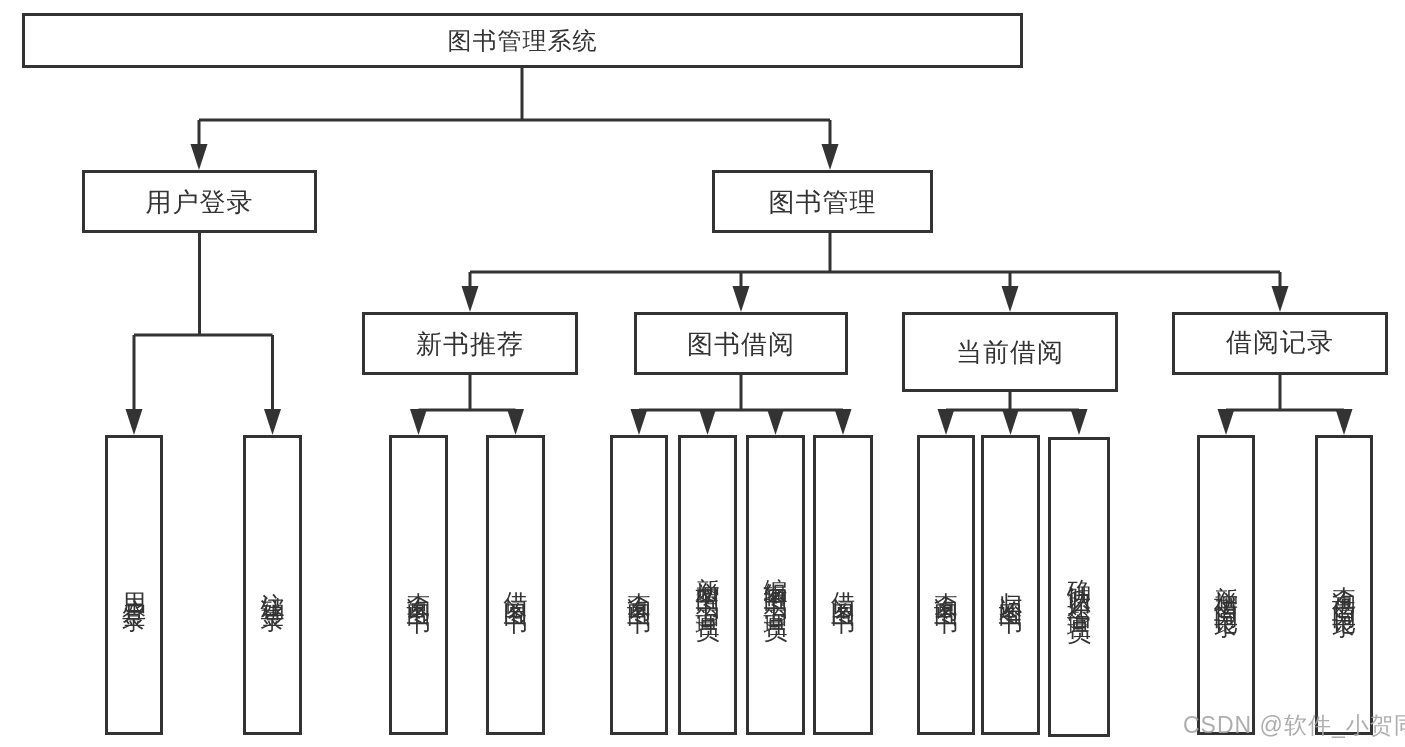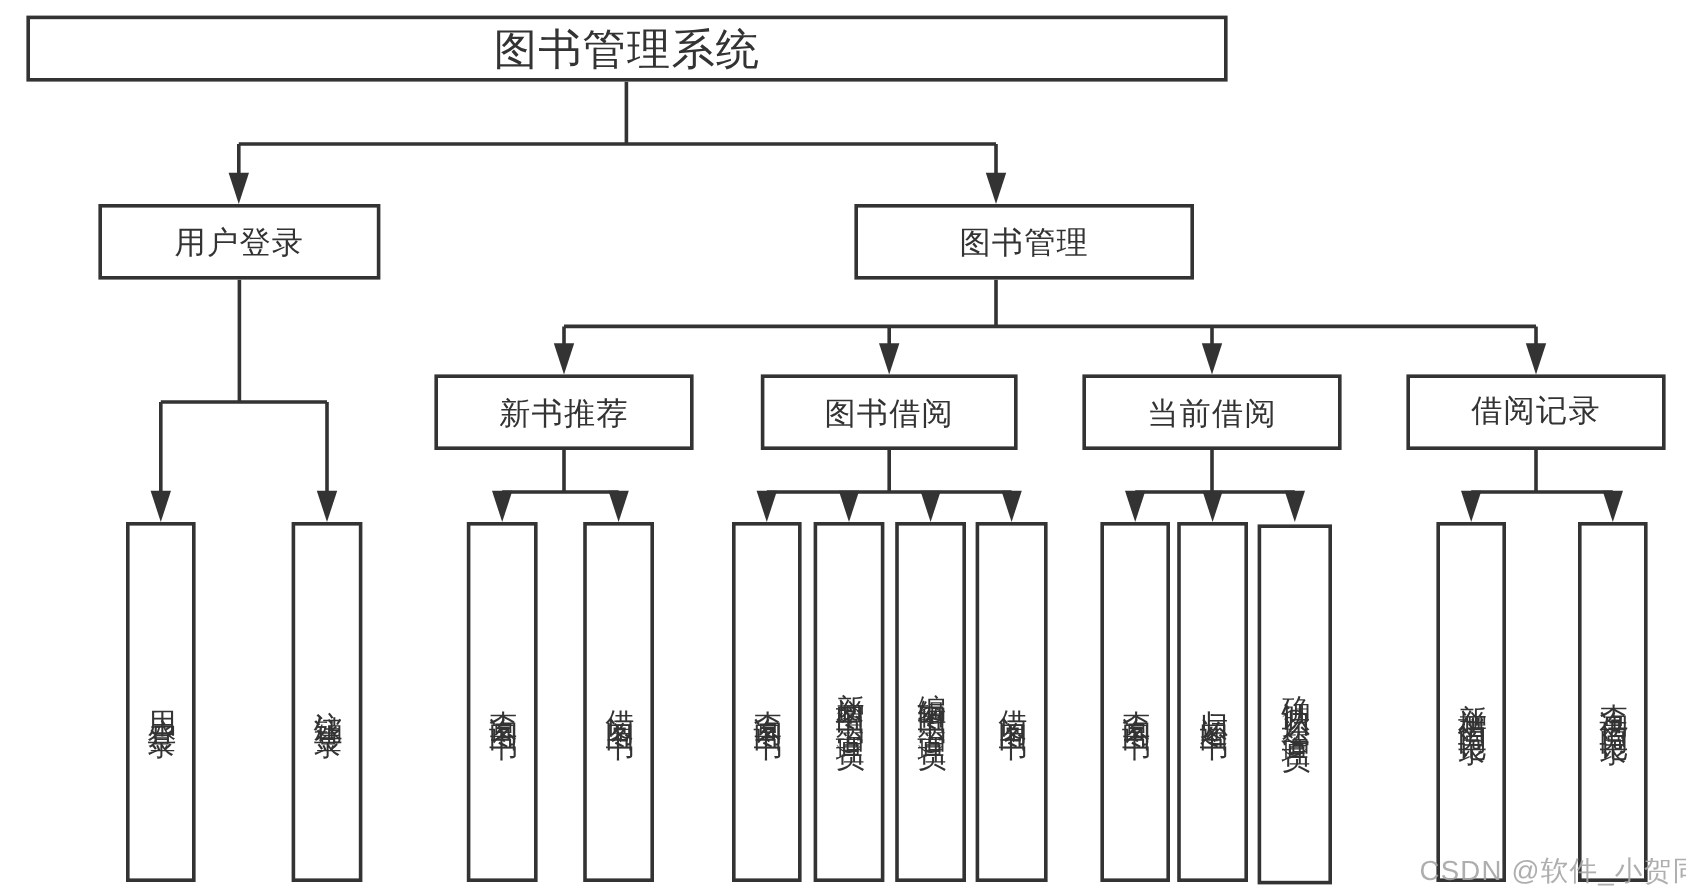--- a/index.html
+++ b/index.html
@@ -21,21 +21,21 @@
   .node {
     position: absolute;
     border: 3px solid #333333;
     background: #ffffff;
     display: flex;
     align-items: center;
     justify-content: center;
     color: #333333;
     z-index: 2;
   }
-  .lvl1 .lbl { font-size: 36px; letter-spacing: 1px; }
+  .lvl1 .lbl { font-size: 24px; letter-spacing: 1px; }
   .lvl2 .lbl, .lvl3 .lbl { font-size: 26px; letter-spacing: 1px; }
   .lbl { line-height: 1; white-space: nowrap; }
   .vleaf .lbl {
     writing-mode: vertical-rl;
     text-orientation: mixed;
     font-size: 24px;
     letter-spacing: 6px;
     line-height: 1;
   }
   .watermark {
@@ -97,31 +97,31 @@
     </g>
   </svg>
 
   <div class="node lvl1" style="left:22px; top:13px; width:1001px; height:55px;">
     <span class="lbl">图书管理系统</span>
   </div>
 
   <div class="node lvl2" style="left:82px; top:170px; width:235px; height:63px;">
     <span class="lbl">用户登录</span>
   </div>
-  <div class="node lvl2" style="left:712px; top:170px; width:283px; height:63px;">
+  <div class="node lvl2" style="left:712px; top:170px; width:221px; height:63px;">
     <span class="lbl">图书管理</span>
   </div>
 
   <div class="node lvl3" style="left:634px; top:312px; width:214px; height:63px;">
     <span class="lbl">图书借阅</span>
   </div>
   <div class="node lvl3" style="left:362px; top:312px; width:216px; height:63px;">
     <span class="lbl">新书推荐</span>
   </div>
-  <div class="node lvl3" style="left:902px; top:312px; width:216px; height:63px;">
+  <div class="node lvl3" style="left:902px; top:312px; width:216px; height:80px;">
     <span class="lbl">当前借阅</span>
   </div>
   <div class="node lvl3" style="left:1172px; top:312px; width:216px; height:63px;font-family:Liberation Mono, monospace;">
     <span class="lbl">借阅记录</span>
   </div>
 
   <div class="node vleaf" style="left:105px; top:435px; width:58px; height:300px;">
     <span class="lbl">用户登录</span>
   </div>
   <div class="node vleaf" style="left:243px; top:435px; width:59px; height:300px;">

